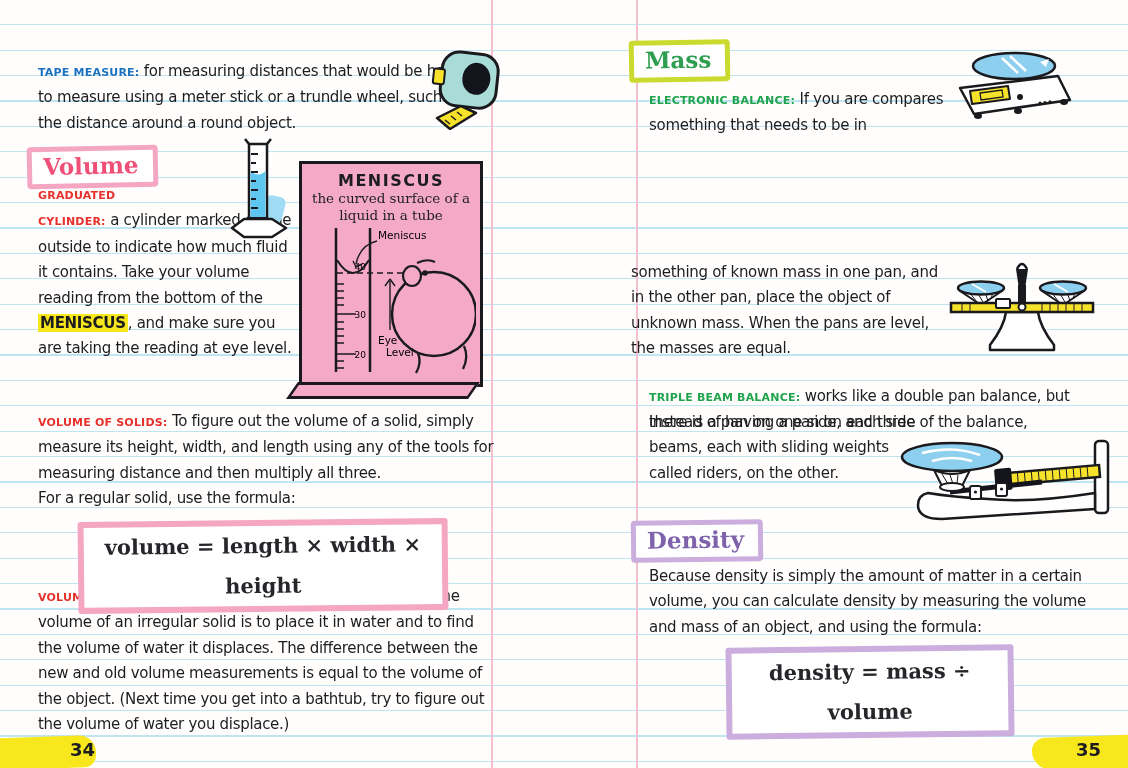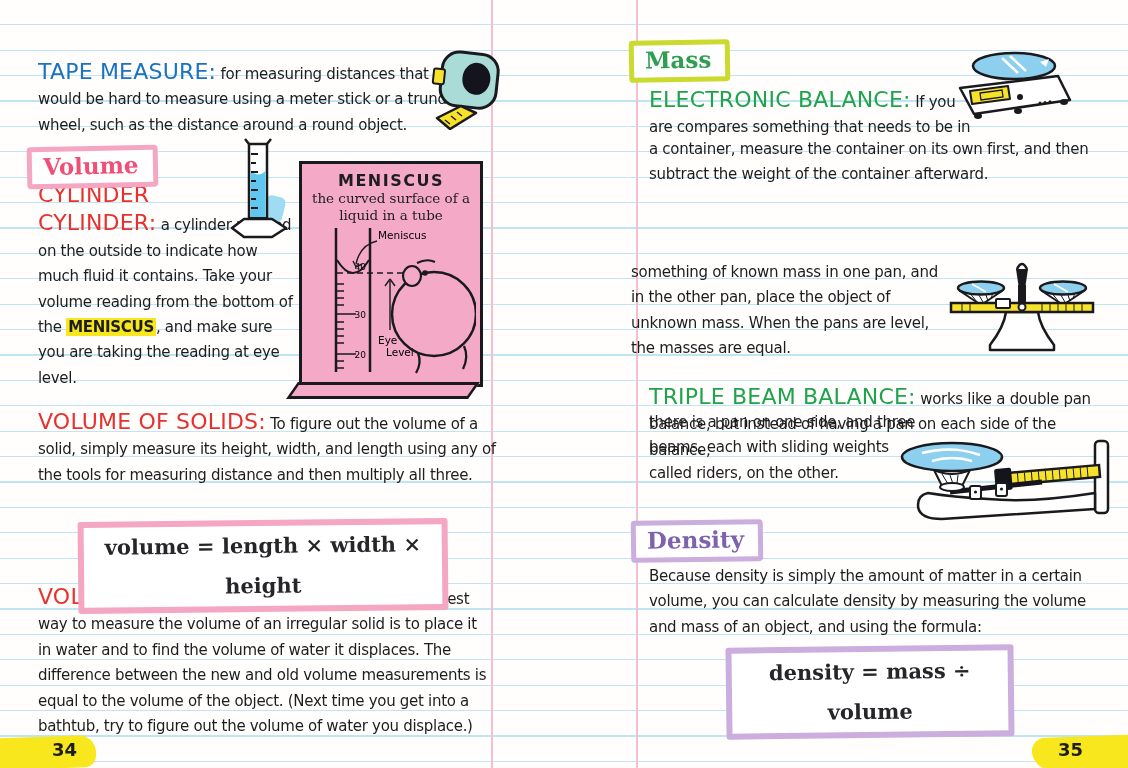--- a/index.html
+++ b/index.html
@@ -3,21 +3,21 @@
 <meta charset="utf-8">
 <style>
   html,body{margin:0;padding:0;}
   .spread{position:relative;width:1128px;height:768px;background:#fffefd;overflow:hidden;
     background-image:repeating-linear-gradient(180deg,rgba(0,0,0,0) 0px,rgba(0,0,0,0) 24.2px,#bfe4f2 24.2px,#bfe4f2 25.4px);
     font-family:"DejaVu Sans",sans-serif;color:#1d1d20;}
   .vline{position:absolute;top:0;bottom:0;width:2px;background:#f5bfce;}
   #vline-left{left:491px;} #vline-right{left:636px;}
 
   .para{position:absolute;font-size:15px;line-height:25.4px;letter-spacing:-0.3px;}
-  .term{font-weight:normal;font-size:22px;letter-spacing:0.2px;}
+  .term{font-weight:bold;font-size:11px;letter-spacing:0.2px;}
   .term.blue{color:#1b72c0}.term.red{color:#e8302c}.term.green{color:#1fa34c}
   .hl{background:#f8e71c;font-weight:bold;padding:0 2px;}
 
   .heading-box{position:absolute;background:#fff;font-family:"DejaVu Serif",serif;font-weight:bold;
     font-size:23px;padding:1px 14px 4px 11px;border-style:solid;border-width:5px;border-radius:4px;z-index:2;}
   #volume-heading{left:27px;top:146px;color:#ee5078;border-color:#f4a6c2;transform:rotate(-1.2deg);}
   #mass-heading{left:629px;top:40px;color:#2f9e51;border-color:#cbda2f;transform:rotate(-1deg);}
   #density-heading{left:631px;top:520px;color:#7e62ab;border-color:#cbaede;transform:rotate(-0.8deg);}
 
   .formula-box{position:absolute;background:#fff;font-family:"DejaVu Serif",serif;font-weight:bold;
@@ -38,21 +38,21 @@
   #graduated-cylinder-icon{left:224px;top:138px;}
   #electronic-balance-icon{left:952px;top:50px;}
   #double-pan-balance-icon{left:946px;top:255px;}
   #triple-beam-balance-icon{left:892px;top:437px;}
 
   .blob{position:absolute;background:#f8e71c;height:32px;border-radius:16px 20px 14px 22px;transform:rotate(-2deg);z-index:1;}
   #blob-34{left:-22px;top:737px;width:118px;}
   #blob-34b{left:-30px;top:756px;width:100px;height:14px;border-radius:8px;}
   #blob-35{left:1032px;top:736px;width:120px;}
   #blob-35b{left:1060px;top:756px;width:90px;height:14px;border-radius:8px;}
-  .page-num{position:absolute;font-weight:bold;font-size:18px;z-index:2;}
+  .page-num{position:absolute;font-weight:bold;font-size:18px;z-index:2;margin-left:18px;}
   #page-num-34{left:52px;top:739px;}
   #page-num-35{left:1058px;top:739px;text-align:center;}
 
   svg text{font-family:"DejaVu Sans",sans-serif;}
 </style>
 </head>
 <body>
 
 <div class="spread">
   <div class="vline" id="vline-left"></div>
@@ -80,21 +80,21 @@
   <svg class="icon" id="graduated-cylinder-icon" width="68" height="102" viewBox="0 0 68 102">
     <rect x="40" y="58" width="20" height="26" rx="6" fill="#9fdcf4" transform="rotate(14 50 71)"></rect>
     <rect x="25" y="6" width="18" height="74" fill="#ffffff" stroke="#1a1a1e" stroke-width="2.5"></rect>
     <path d="M26.5,33 q8,7 15,0 l0,46 l-15,0 Z" fill="#5fc6ef"></path>
     <path d="M27,16 h7 M27,25 h5 M27,34 h7 M27,43 h5 M27,52 h7 M27,61 h5 M27,70 h7" stroke="#1a1a1e" stroke-width="1.8"></path>
     <path d="M25,6 L21,1 M43,6 L47,1" stroke="#1a1a1e" stroke-width="2.5" fill="none"></path>
     <polygon points="8,90 20,81 48,81 62,90 48,99 20,99" fill="#ffffff" stroke="#1a1a1e" stroke-width="2.5" stroke-linejoin="round"></polygon>
   </svg>
 
   <div class="para" style="left:38px;top:182px;width:258px;">
-    <span class="term red">CYLINDER</span><br>
+    <span class="term red">GRADUATED</span><br>
     <span class="term red">CYLINDER:</span>
     <span>a cylinder marked on the outside to indicate how much fluid it contains. Take your volume reading from the bottom of the</span>
     <span class="hl">MENISCUS</span><span>, and make sure you are taking the reading at eye level.</span>
   </div>
 
   <div class="meniscus-box">
     <div class="box-flap"></div>
     <div class="fig-title">MENISCUS</div>
     <div class="fig-sub">the curved surface of a liquid in a tube</div>
     <svg class="fig-svg" width="170" height="148" viewBox="0 0 170 148">
@@ -116,20 +116,21 @@
       <ellipse cx="106" cy="50" rx="9" ry="10" fill="#f4aac7" stroke="#1a1a1e" stroke-width="2.2"></ellipse>
       <circle cx="119" cy="47" r="2.8" fill="#1a1a1e"></circle>
       <path d="M111,37 Q121,32 129,36" stroke="#1a1a1e" stroke-width="2" fill="none"></path>
       <path d="M158,120 Q163,131 157,143 M112,127 Q116,137 110,147" stroke="#1a1a1e" stroke-width="2.3" fill="none"></path>
     </svg>
   </div>
 
   <div class="para" style="left:38px;top:409px;width:465px;">
     <span class="term red">VOLUME OF SOLIDS:</span>
     <span>To figure out the volume of a solid, simply measure its height, width, and length using any of the tools for measuring distance and then multiply all three.</span>
+    <div>For a regular solid, use the formula:</div>
   </div>
 
   <div class="formula-box" id="volume-formula-box">
     <span>volume = length × width × height</span>
   </div>
 
   <div class="para" style="left:38px;top:584px;width:452px;">
     <span class="term red">VOLUME OF IRREGULAR SOLIDS:</span>
     <span>The best way to measure the volume of an irregular solid is to place it in water and to find the volume of water it displaces. The difference between the new and old volume measurements is equal to the volume of the object. (Next time you get into a bathtub, try to figure out the volume of water you displace.)</span>
   </div>
@@ -154,23 +155,20 @@
       <circle cx="93" cy="52.4" r="1.5" fill="#1a1a1e"></circle>
       <circle cx="98" cy="51.8" r="1.5" fill="#1a1a1e"></circle>
     <ellipse cx="26" cy="66" rx="4" ry="3" fill="#1a1a1e"></ellipse>
       <ellipse cx="66" cy="61" rx="4" ry="3" fill="#1a1a1e"></ellipse>
       <ellipse cx="112" cy="52" rx="4" ry="3" fill="#1a1a1e"></ellipse>
   </svg>
 
   <div class="para" style="left:649px;top:87px;width:322px;">
     <span class="term green">ELECTRONIC BALANCE:</span>
     <span>If you are compares something that needs to be in</span>
-  </div>
-  <div class="para" style="left:649px;top:137px;width:468px;">
-    <span>a container, measure the container on its own first, and then subtract the weight of the container afterward.</span>
   </div>
 
   <div class="para" style="left:631px;top:260px;width:310px;">
     <span>something of known mass in one pan, and in the other pan, place the object of unknown mass. When the pans are level, the masses are equal.</span>
   </div>
 
   <svg class="icon" id="double-pan-balance-icon" width="152" height="98" viewBox="0 0 152 98">
     <path d="M71,14 q5,-10 10,0" fill="none" stroke="#1a1a1e" stroke-width="2.5"></path>
     <polygon points="70,14 82,14 79,34 73,34" fill="#1a1a1e"></polygon>
     <rect x="72" y="30" width="8" height="20" fill="#1a1a1e"></rect>

